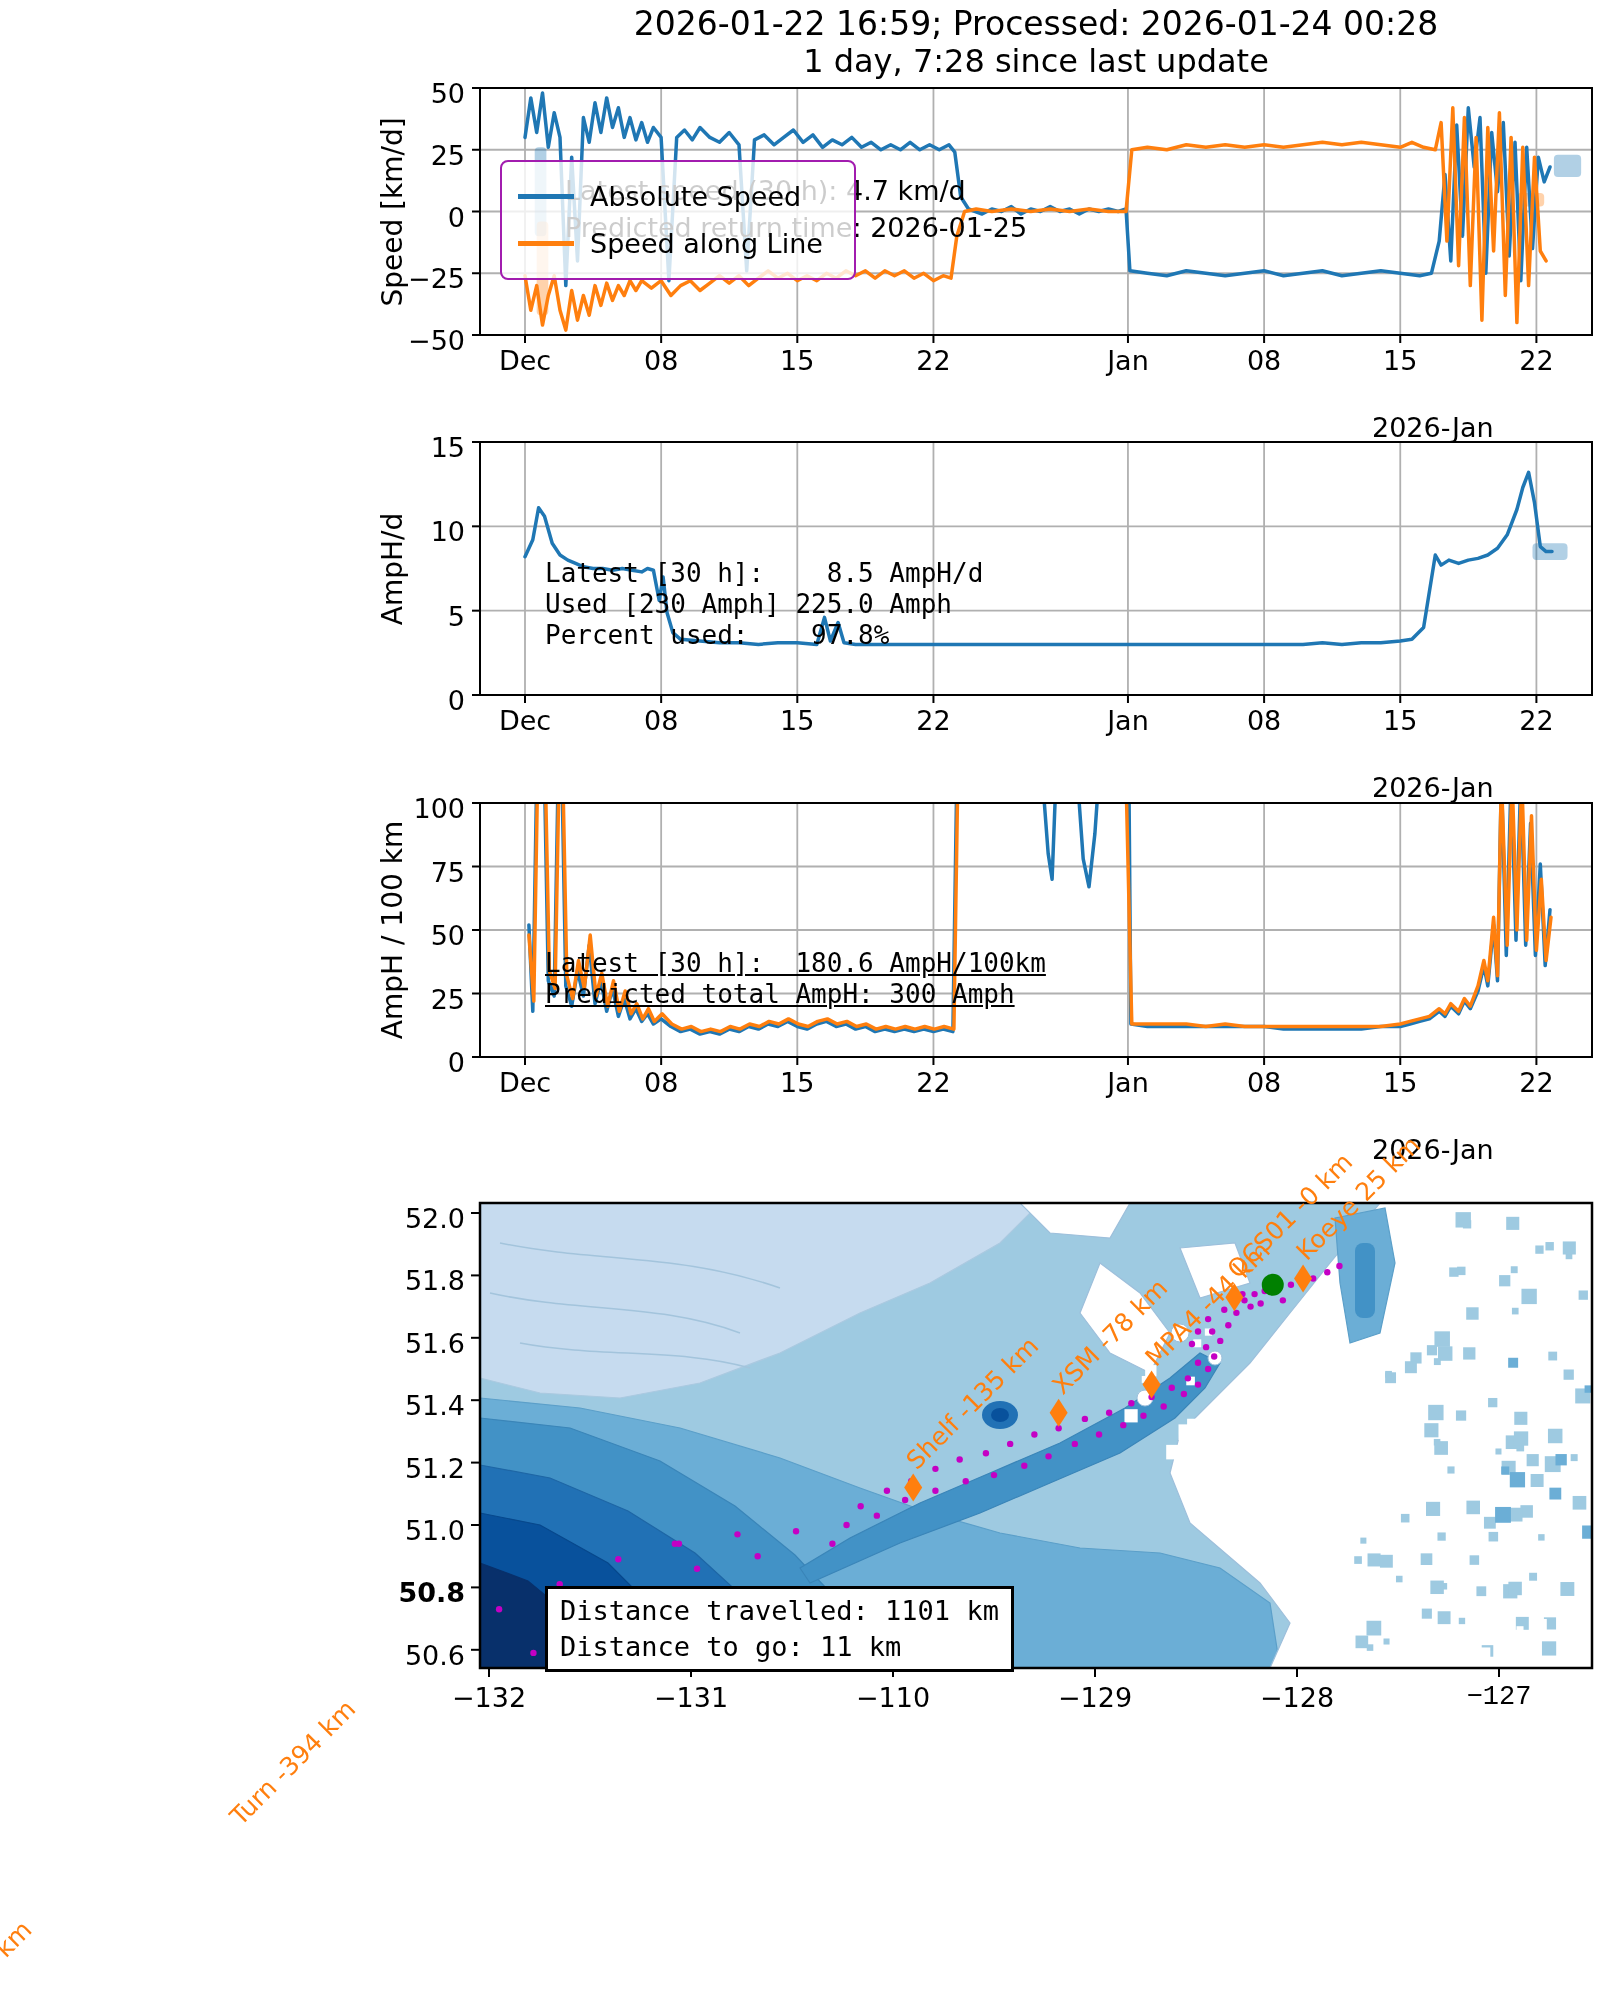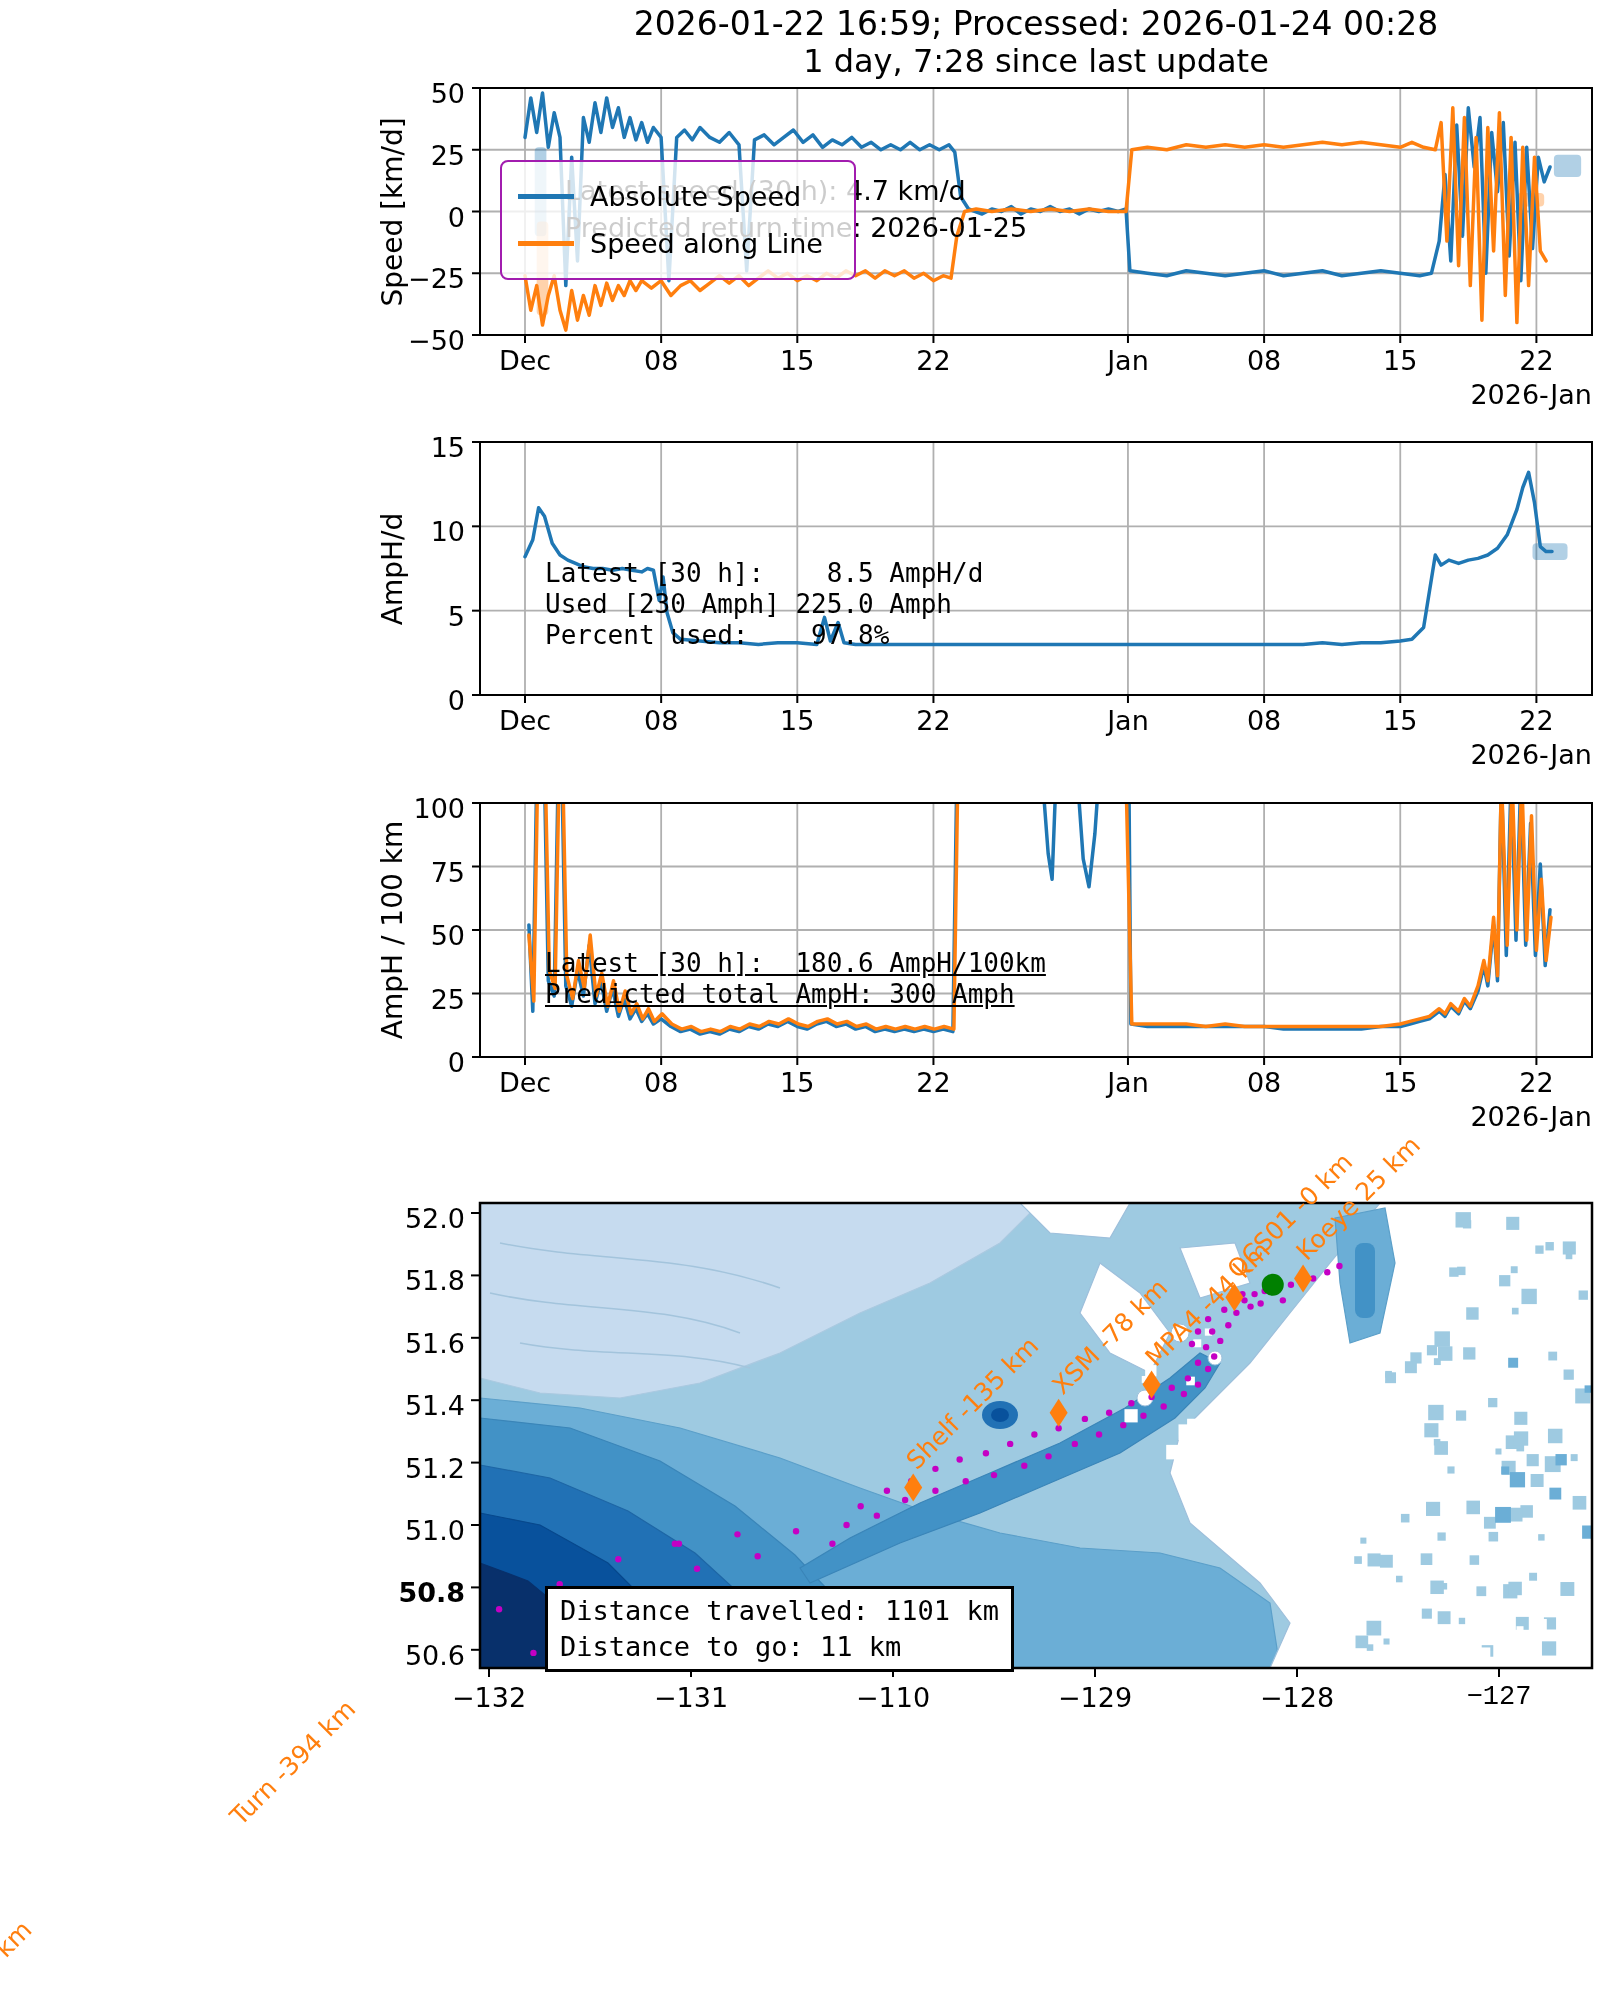--- a/index.html
+++ b/index.html
@@ -4,21 +4,21 @@
 <style>
   html,body{margin:0;padding:0;background:#ffffff;}
   .fig{position:relative;width:1600px;height:2000px;background:#ffffff;overflow:hidden;
        font-family:"DejaVu Sans",sans-serif;color:#000;}
   #canvas{position:absolute;left:0;top:0;pointer-events:none;}
   .title1{position:absolute;left:480px;top:4px;width:1112px;text-align:center;font-size:33px;}
   .title2{position:absolute;left:480px;top:42px;width:1112px;text-align:center;font-size:32px;}
   .ylab{position:absolute;white-space:nowrap;font-size:28px;transform:translate(-50%,-50%) rotate(-90deg);}
   .ytick{position:absolute;width:95px;text-align:right;font-size:27px;margin-top:6px;}
   .xtick{position:absolute;width:110px;text-align:center;font-size:27px;transform:translateX(-50%);}
-  .corner{position:absolute;width:220px;text-align:right;font-size:27px;}
+  .corner{position:absolute;width:220px;font-size:27px;margin-top:33px;}
   .ann{position:absolute;z-index:1;}
   .ann div{font-size:26px;line-height:31px;white-space:pre;}
   .sans div{font-size:27px;line-height:37px;font-family:"DejaVu Sans",sans-serif;}
   .mono div{font-family:"DejaVu Sans Mono",monospace;}
   .legend{position:absolute;left:500px;top:160px;width:352px;height:112px;z-index:2;
           background:rgba(255,255,255,0.8);border:2px solid #a21caf;border-radius:8px;
           display:flex;flex-direction:column;justify-content:space-evenly;padding:2px 0;}
   .lrow{display:flex;align-items:center;gap:16px;padding-left:16px;font-size:27px;}
   .lswatch{display:inline-block;width:56px;height:5px;background:#1f77b4;}
   .lswatch.orange{background:#ff7f0e;}

